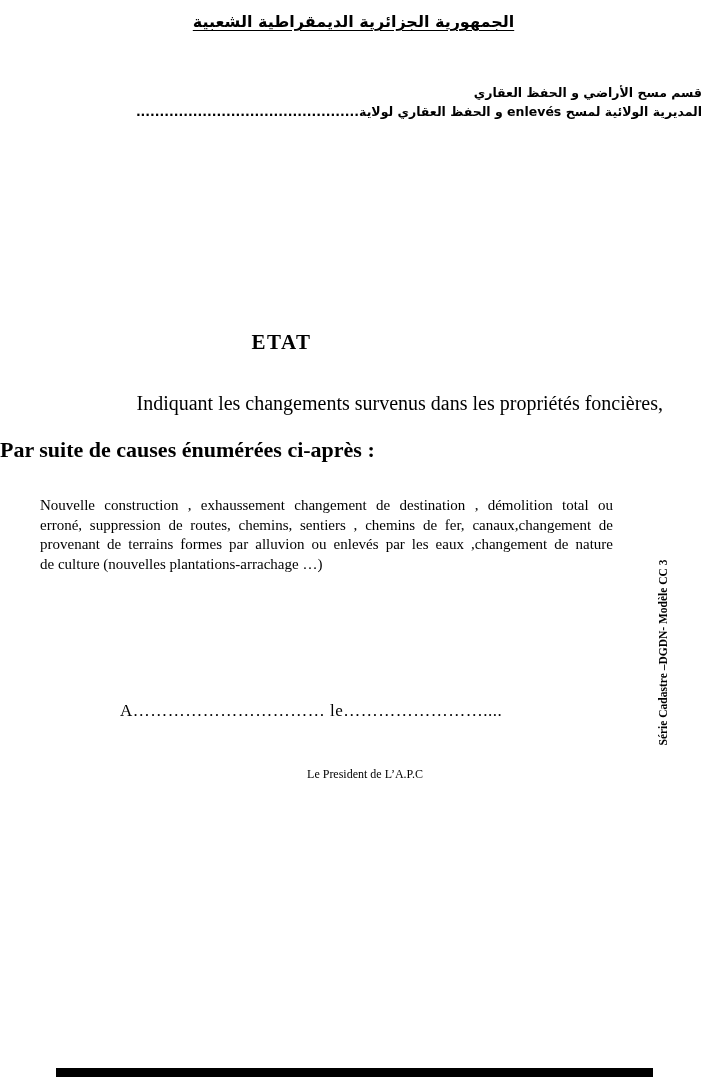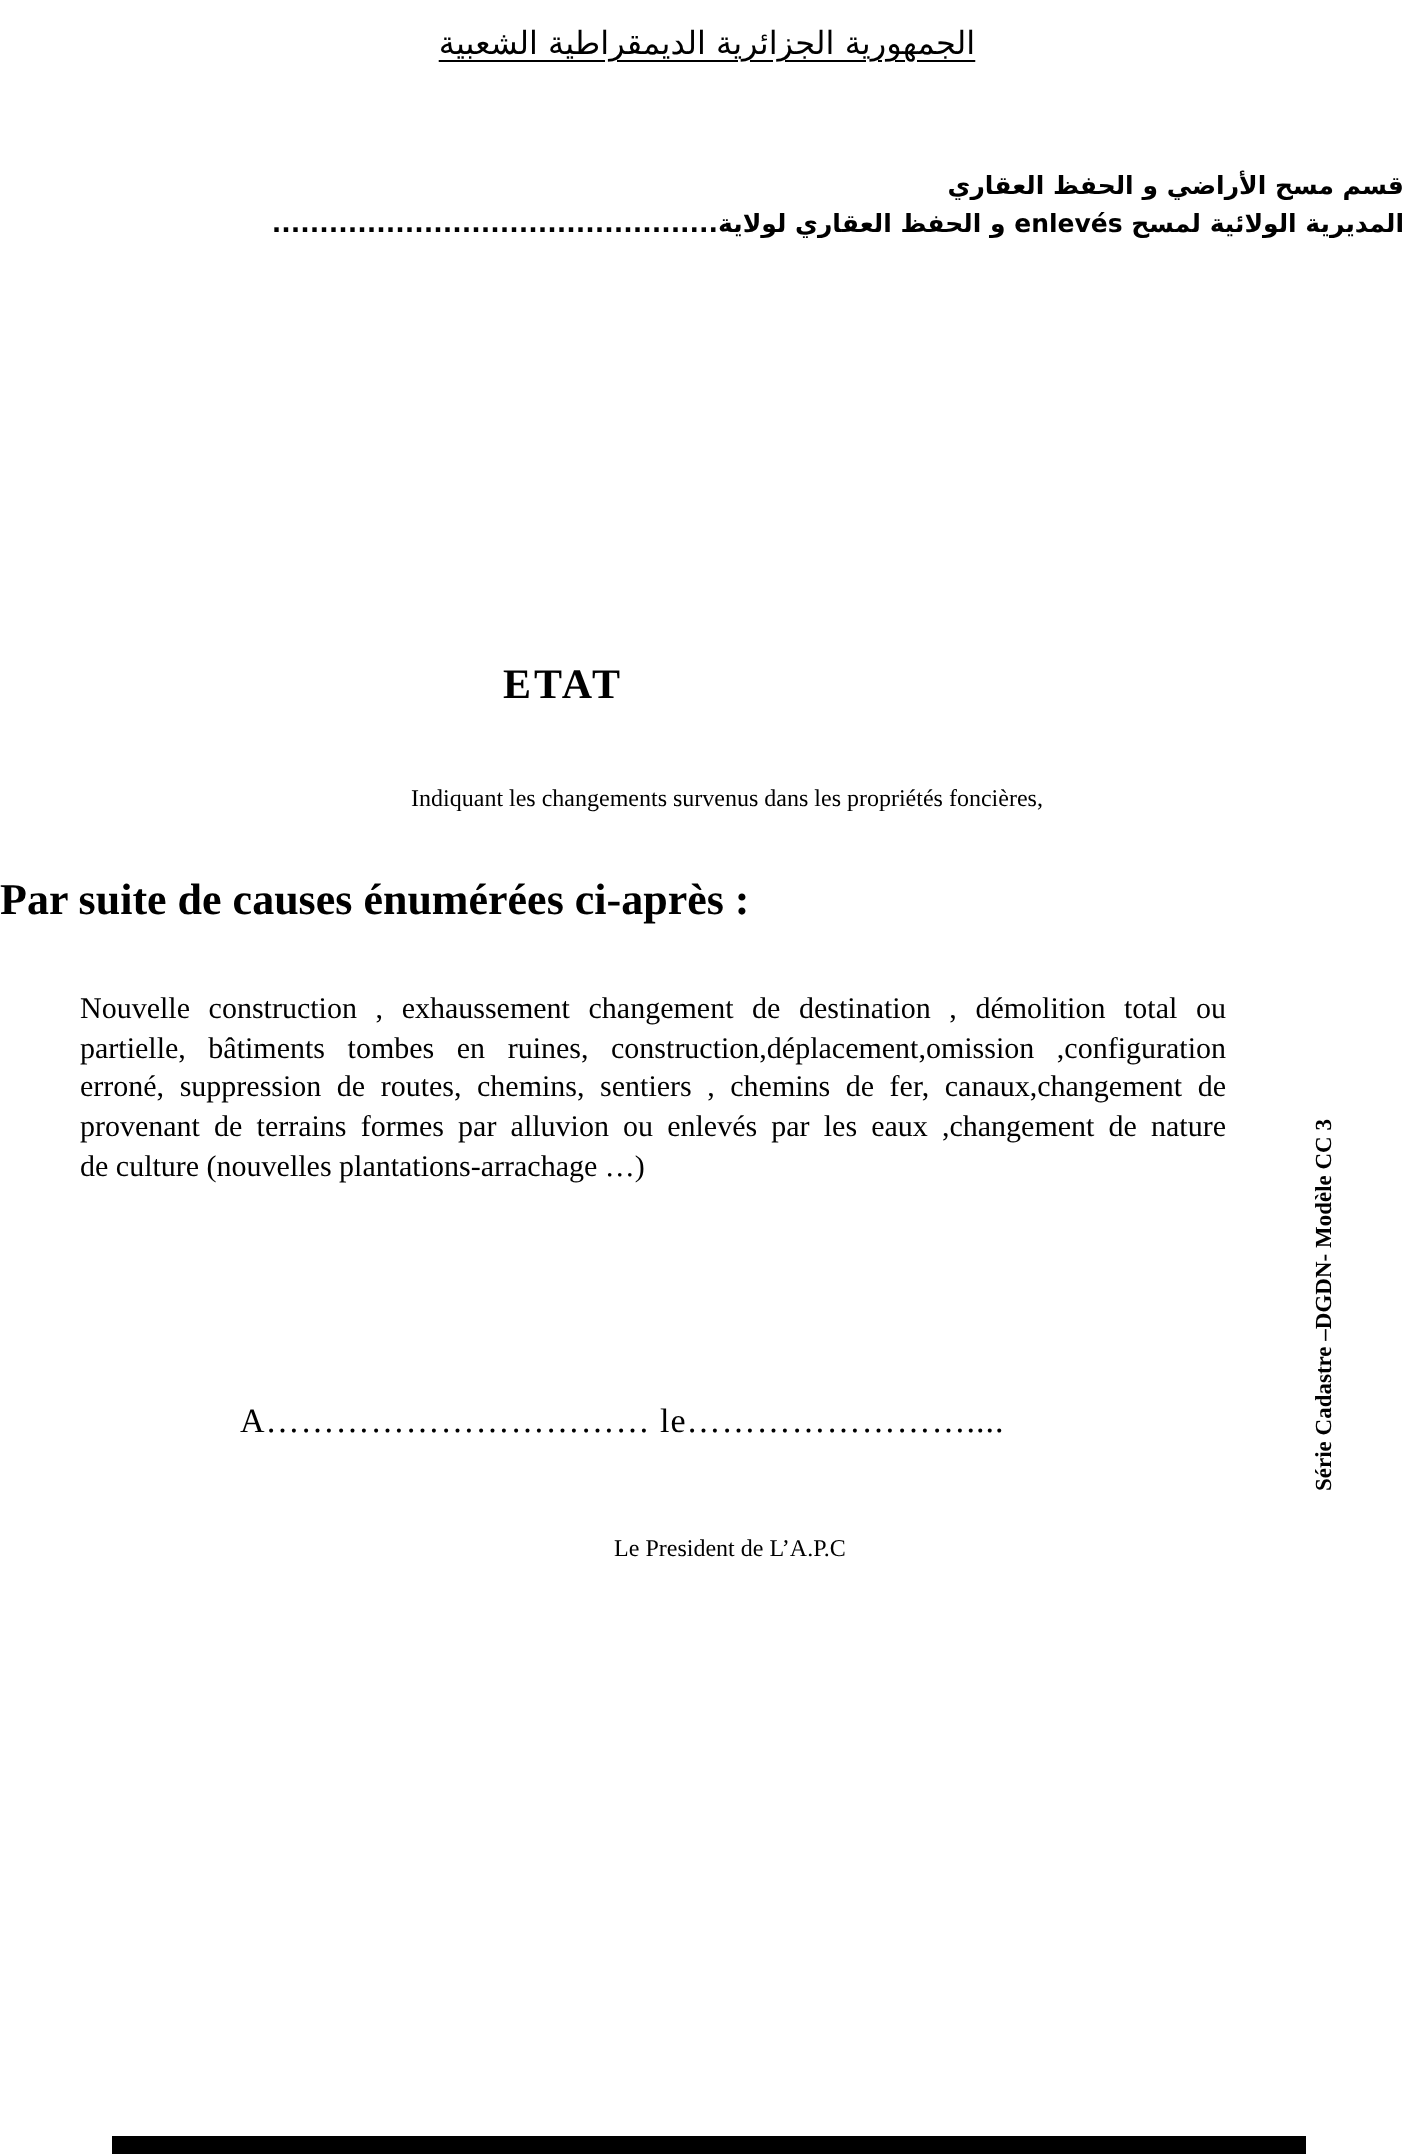--- a/index.html
+++ b/index.html
@@ -18,21 +18,21 @@
   .abs { position: absolute; }
 
   .ar-title {
     top: 12px;
     left: 0;
     width: 707px;
     text-align: center;
     direction: rtl;
     font-family: "DejaVu Sans", sans-serif;
     font-size: 16px;
-    font-weight: normal;
+    font-weight: bold;
   }
   .ar-title span {
     text-decoration: underline;
     text-underline-offset: 3px;
   }
 
   .ar-block {
     top: 84px;
     right: 5px;
     text-align: right;
@@ -50,23 +50,22 @@
     text-align: center;
     font-size: 21px;
     font-weight: bold;
     letter-spacing: 1.5px;
   }
 
   .subtitle-1 {
     top: 392px;
     left: 0;
     width: 663px;
-    text-align: center;
-    font-size: 12px;
-    padding-left: 32px;
+    text-align: right;
+    font-size: 20px;
   }
   .subtitle-2 {
     top: 437px;
     left: 0;
     width: 635px;
     text-align: left;
     font-size: 22px;
     font-weight: bold;
   }
 
@@ -134,21 +133,20 @@
   <div>المديرية الولائية لمسح enlevés و الحفظ العقاري لولاية...............................................</div>
 </div>
 
 <div class="abs etat-title">ETAT</div>
 
 <div class="abs subtitle-1">Indiquant les changements survenus dans les propriétés foncières,</div>
 <div class="abs subtitle-2">Par suite de causes énumérées ci-après :</div>
 
 <div class="abs paragraph">
   <div class="jline">Nouvelle construction , exhaussement changement de destination , démolition total ou</div>
-  <div class="jline">partielle, bâtiments tombes en ruines, construction,déplacement,omission ,configuration</div>
   <div class="jline">erroné, suppression de routes, chemins, sentiers , chemins de fer, canaux,changement de</div>
   <div class="jline">provenant de terrains formes par alluvion ou enlevés par les eaux ,changement de nature</div>
   <div class="jline last">de culture (nouvelles plantations-arrachage …)</div>
 </div>
 
 <div class="abs place-date">A…………………………… le……………………....</div>
 
 <div class="abs signature">Le  President de L’A.P.C</div>
 
 <div class="abs side-label">Série Cadastre –DGDN- Modèle CC 3</div>

